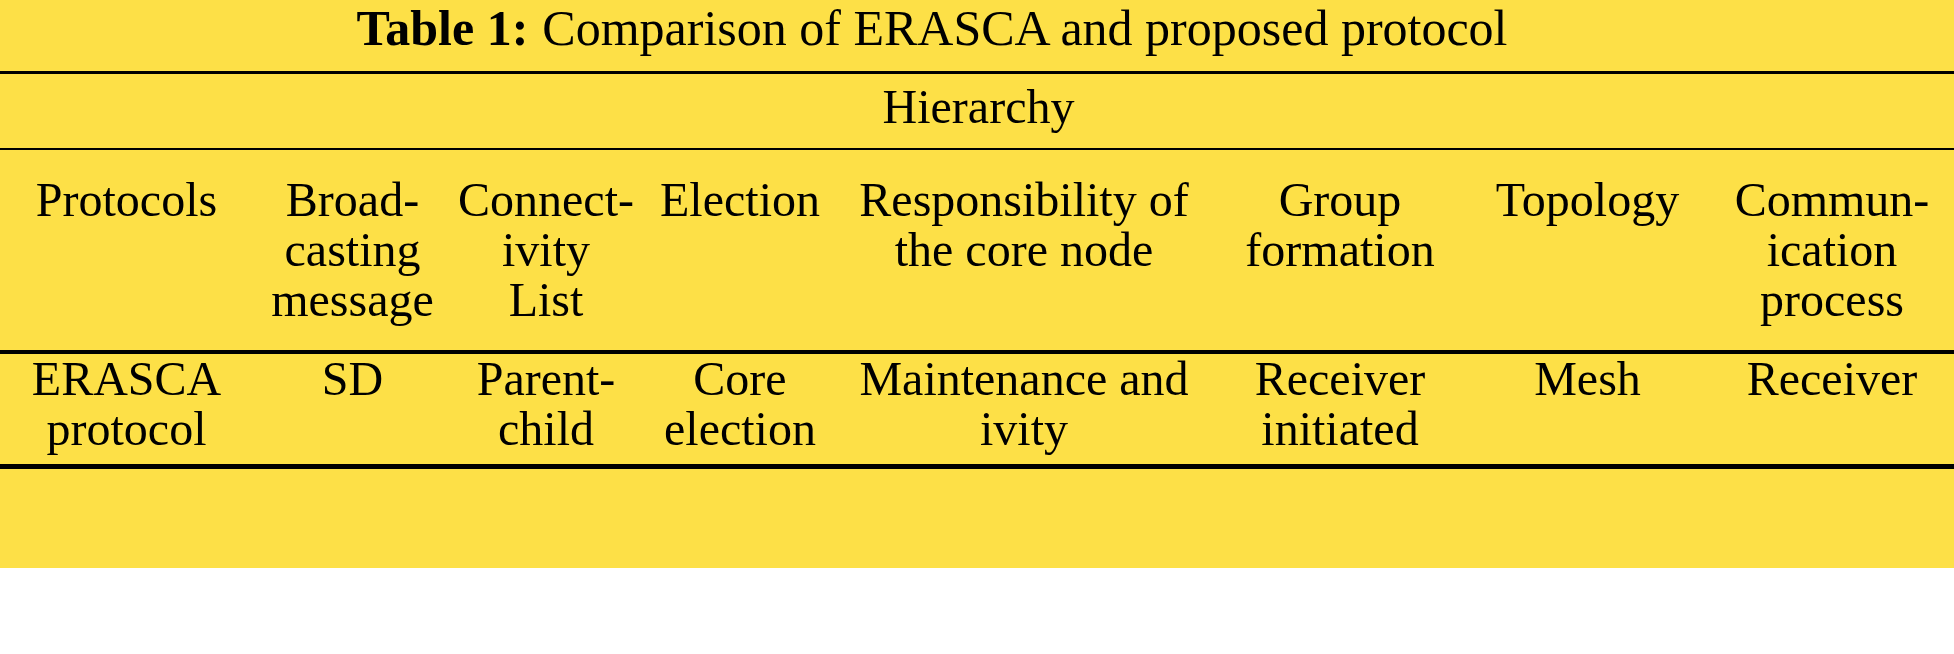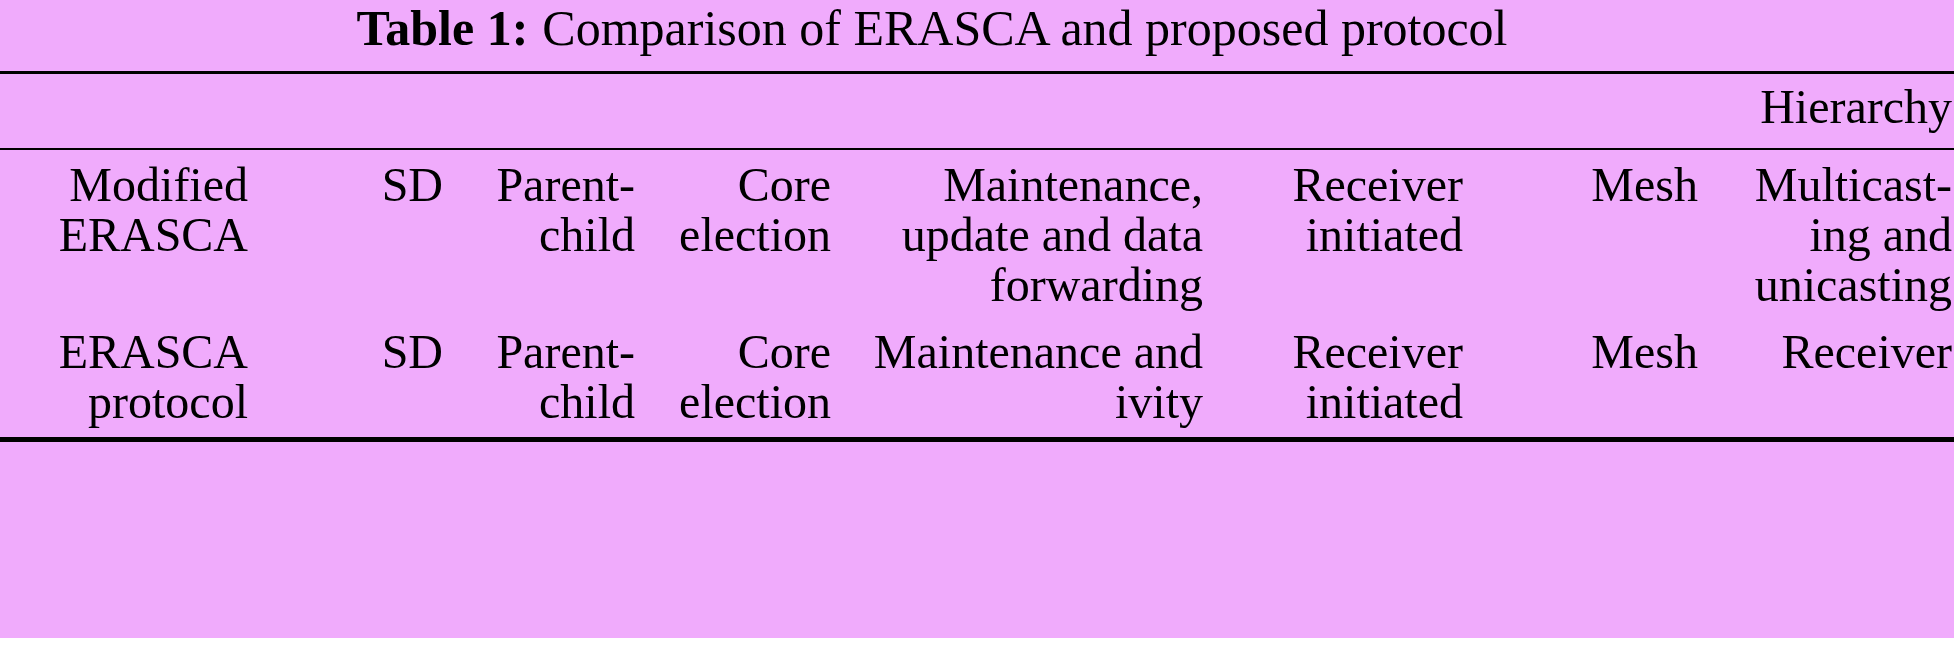--- a/index.html
+++ b/index.html
@@ -4,21 +4,21 @@
 <style>
   * { margin: 0; padding: 0; box-sizing: border-box; }
   html, body { background: #ffffff; }
   body {
     width: 1954px;
     height: 654px;
     overflow: hidden;
     font-family: "Liberation Serif", "DejaVu Serif", serif;
     color: #000000;
   }
-  .page { width: 1954px; height: 638px; background: #f0abfc; }
+  .page { width: 1954px; height: 568px; background: #fde047; }
 
   
   .caption {
     height: 71px;
     padding-top: 2px;
     padding-right: 90px;           
     text-align: center;
     font-size: 50px;
     line-height: 52px;
     white-space: nowrap;
@@ -31,21 +31,21 @@
     width: 1954px;
     table-layout: fixed;
     border-collapse: collapse;
     border-top: 3px solid #000;
     border-bottom: 5px solid #000;
     font-size: 48px;
     line-height: 50px;
   }
   td, th {
     vertical-align: top;
-    text-align: right;
+    text-align: center;
     font-weight: normal;
     white-space: pre-line;      
     padding: 0 14px 0 0;
     overflow: hidden;
   }
   td:first-child, th:first-child { padding-left: 5px; }
   td:last-child, th:last-child { padding-right: 2px; }
 
   tr.group-row td {
     padding-top: 8px;
@@ -89,39 +89,39 @@
         <col class="c6">
         <col class="c7">
         <col class="c8">
     </colgroup>
 
     <tbody>
         <tr class="group-row">
       <td colspan="8">Hierarchy</td>
     </tr>
 
+    <tr class="head-row">
+      <th>Protocols</th>
+      <th>Broad-
+casting
+message</th>
+      <th>Connect-
+ivity
+List</th>
+      <th>Election</th>
+      <th>Responsibility of
+the core node</th>
+      <th>Group
+formation</th>
+      <th>Topology</th>
+      <th>Commun-
+ication
+process</th>
+    </tr>
 
-    <tr class="data-row-1">
-      <td>Modified
-ERASCA</td>
-      <td>SD</td>
-      <td>Parent-
-child</td>
-      <td>Core
-election</td>
-      <td>Maintenance,
-update and data
-forwarding</td>
-      <td>Receiver
-initiated</td>
-      <td>Mesh</td>
-      <td>Multicast-
-ing and
-unicasting</td>
-    </tr>
 
     <tr class="data-row-2">
       <td>ERASCA
 protocol</td>
       <td>SD</td>
       <td>Parent-
 child</td>
       <td>Core
 election</td>
       <td>Maintenance and

